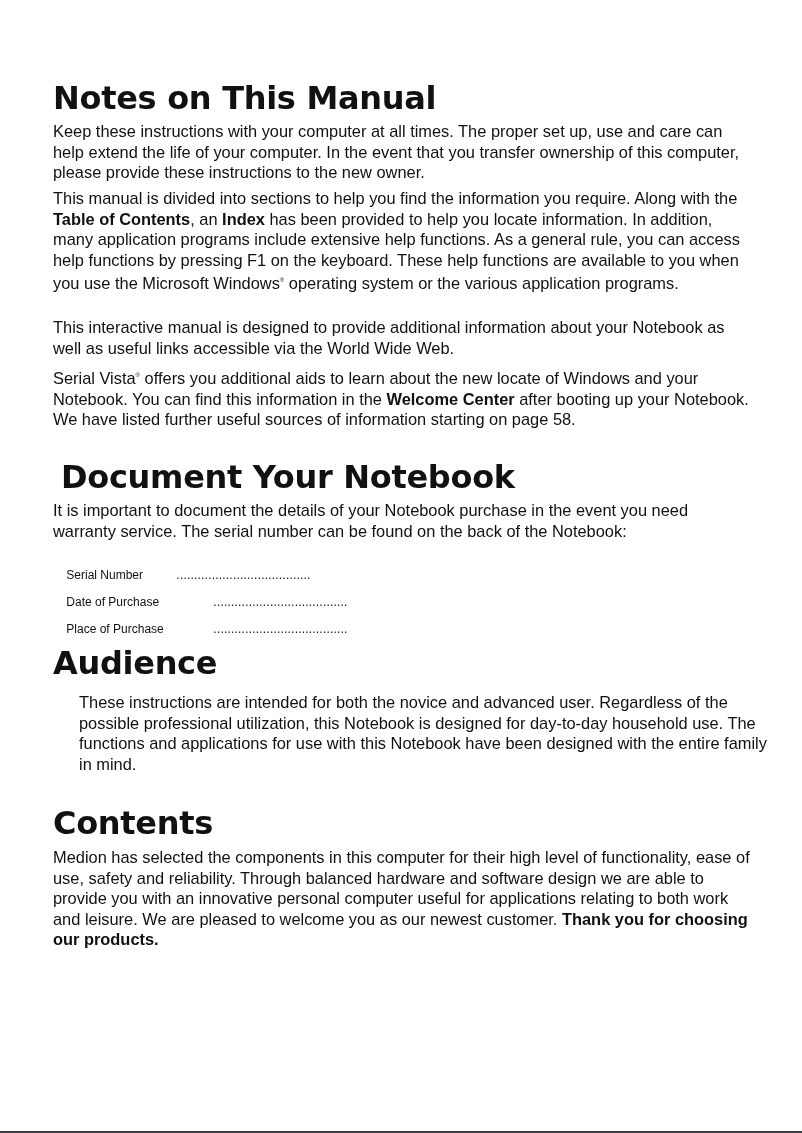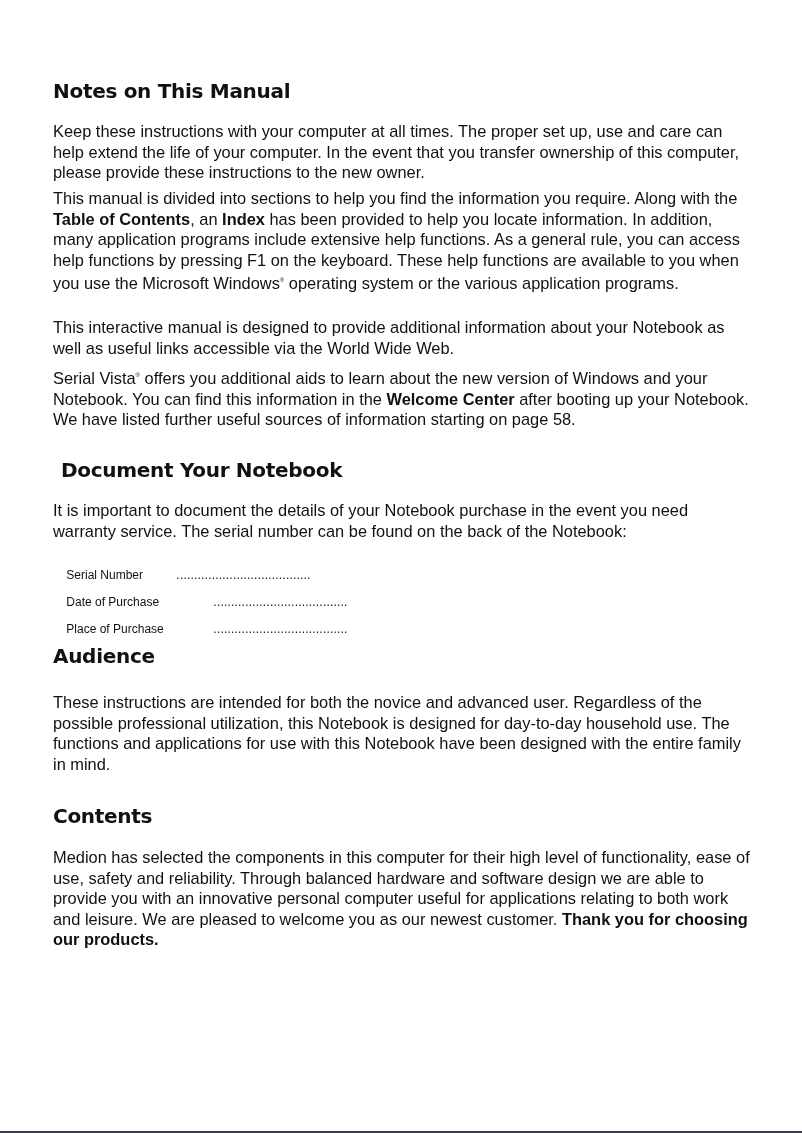--- a/index.html
+++ b/index.html
@@ -1,19 +1,19 @@
 <!DOCTYPE html>
 <html><head>
 <meta charset="utf-8">
 <style>
   html, body { margin: 0; padding: 0; background: #ffffff; }
   body { width: 802px; height: 1133px; position: relative; overflow: hidden;
          font-family: "Liberation Sans", "DejaVu Sans", sans-serif; color: #111111; }
   .page { position: absolute; left: 53px; top: 0; width: 700px; }
-  h2 { font-family: "DejaVu Sans", sans-serif; font-weight: bold; font-size: 20px;
+  h2 { font-family: "DejaVu Sans", sans-serif; font-weight: bold; font-size: 32px;
        margin: 0; position: absolute; left: 0; letter-spacing: -0.3px; color: #111; }
   p { margin: 0; font-size: 16.4px; line-height: 20.5px; position: absolute; left: 0; width: 700px; }
   sup { font-size: 6px; vertical-align: 7px; }
   .field { position: absolute; left: 0; font-size: 12px; line-height: 20px; white-space: pre; }
   .field .lbl { display: inline-block; }
   .field .dots { letter-spacing: 0.2px; }
   .bottom-rule { position: absolute; left: 0; bottom: 0; width: 802px; height: 2px; background: #3c4148; }
 </style>
 </head>
 <body>
@@ -24,40 +24,40 @@
 
   <p style="top:121px;">Keep these instructions with your computer at all times. The proper set up, use and care can help extend the life of your computer. In the event that you transfer ownership of this computer, please provide these instructions to the new owner.</p>
 
   <p style="top:188px;">
     <span>This manual is divided into sections to help you find the information you require. Along with the </span><b>Table of Contents</b><span>, an </span><b>Index</b><span> has been provided to help you locate information. In addition, many application programs include extensive help functions.  As a general rule, you can access help functions by pressing F1 on the keyboard. These help functions are available to you when you use the Microsoft Windows</span><sup>®</sup><span> operating system or the various application programs.</span>
   </p>
 
   <p style="top:317px;">This interactive manual is designed to provide additional information about your Notebook as well as useful links accessible via the World Wide Web.</p>
 
   <p style="top:365px;">
-    <span>Serial Vista</span><sup>®</sup><span> offers you additional aids to learn about the new version of Windows and your Notebook. You can find this information in the </span><b>Welcome Center</b><span> after booting up your Notebook. We have listed further useful sources of information starting on page 58.</span>
+    <span>Serial Vista</span><sup>®</sup><span> offers you additional aids to learn about the new locate of Windows and your Notebook. You can find this information in the </span><b>Welcome Center</b><span> after booting up your Notebook. We have listed further useful sources of information starting on page 58.</span>
   </p>
 
   <h2 style="top:458px;margin-left:8px;">Document Your Notebook</h2>
 
   <p style="top:500px;">It is important to document the details of your Notebook purchase in the event you need warranty service. The serial number can be found on the back of the Notebook:</p>
 
   <div class="field" style="top:545px;">
     <span class="lbl" style="width:110px;">Serial Number</span><span class="dots">......................................</span>
   </div>
   <div class="field" style="top:572px;">
     <span class="lbl" style="width:147px;">Date of Purchase</span><span class="dots">......................................</span>
   </div>
   <div class="field" style="top:599px;">
     <span class="lbl" style="width:147px;">Place of Purchase</span><span class="dots">......................................</span>
   </div>
 
   <h2 style="top:644px;">Audience</h2>
 
-  <p style="top:692px;">These instructions are intended for both the novice and advanced user. Regardless of the possible professional utilization, this Notebook is designed for day-to-day household use. The functions and applications for use with this Notebook have been designed with the entire family in mind.</p>
+  <p style="top:692px;margin-left:26px;">These instructions are intended for both the novice and advanced user. Regardless of the possible professional utilization, this Notebook is designed for day-to-day household use. The functions and applications for use with this Notebook have been designed with the entire family in mind.</p>
 
   <h2 style="top:804px;">Contents</h2>
 
   <p style="top:847px;">
     <span>Medion has selected the components in this computer for their high level of functionality, ease of use, safety and reliability. Through balanced hardware and software design we are able to provide you with an innovative personal computer useful for applications relating to both work and leisure. We are pleased to welcome you as our newest customer. </span><b>Thank you for choosing our products.</b>
   </p>
 
 </div>
 
 <div class="bottom-rule"></div>

